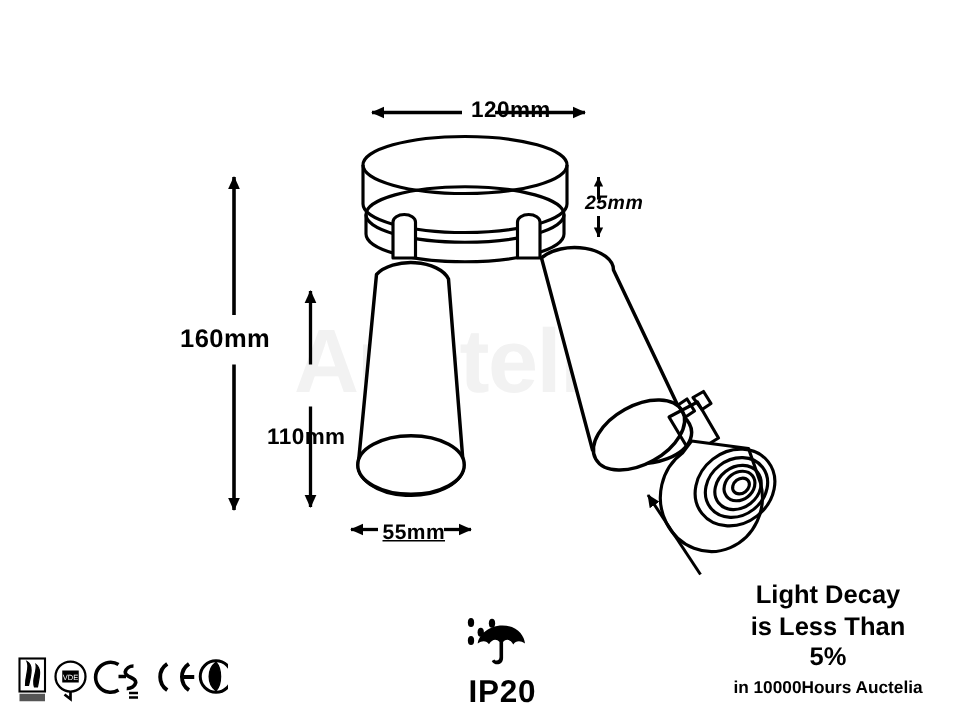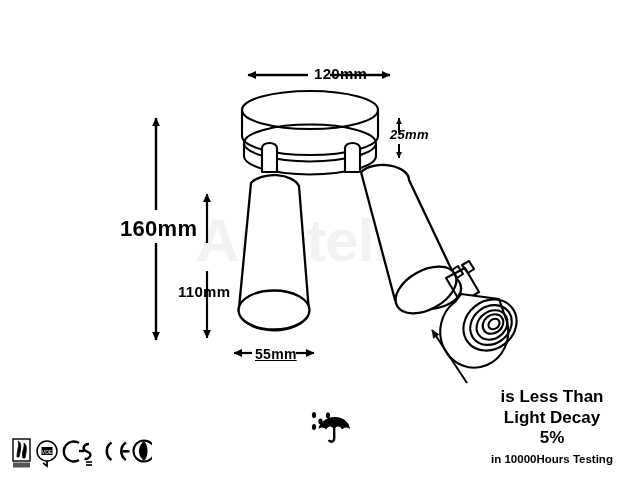--- a/index.html
+++ b/index.html
@@ -4,21 +4,21 @@
 <style>
   html,body{margin:0;padding:0;background:#ffffff;}
   body{width:640px;height:480px;overflow:hidden;
        font-family:"Liberation Sans",sans-serif;color:#000;}
   #stage{position:relative;width:640px;height:480px;background:#fff;}
   svg.layer{position:absolute;left:0;top:0;width:640px;height:480px;}
   .dimlabel{position:absolute;font-weight:bold;letter-spacing:.3px;
             white-space:nowrap;}
   #lbl-120{left:286px;top:65px;font-size:15px;margin-left:28px;}
   #lbl-25{left:390px;top:127px;font-size:13px;font-style:italic;}
-  #lbl-160{left:120px;top:216px;font-size:22px;}
+  #lbl-160{left:120px;top:216px;font-size:17px;}
   #lbl-110{left:178px;top:250px;font-size:15px;margin-top:33px;}
   #lbl-55{left:255px;top:346px;font-size:14px;text-decoration:underline;}
   #ip-block{position:absolute;left:295px;top:408px;width:80px;
             text-align:center;}
   #ip-text{font-size:21px;font-weight:bold;letter-spacing:.5px;
            margin-top:1px;}
   #decay{position:absolute;left:466px;top:387px;width:172px;
          text-align:center;line-height:1.22;}
   #decay .big{font-size:17px;font-weight:bold;display:block;}
   #decay .small{font-size:11.5px;font-weight:bold;display:block;
@@ -134,27 +134,28 @@
         <ellipse cx="15.5" cy="13.5" rx="2.1" ry="3"></ellipse>
         <ellipse cx="9" cy="19" rx="2.1" ry="3"></ellipse>
         <ellipse cx="23" cy="7.5" rx="2.1" ry="3"></ellipse>
         <path d="M30,9 C20,9 14,16 13.5,21 C17,18.5 19.5,19.5 21,21.5
                  C23,18 26,17.5 28,20 L28,30 C28,32.6 25.6,33 24.6,31.6
                  L22.8,32.6 C24.6,36.2 30.4,35.6 30.4,30.6 L30.4,20
                  C32.4,17.6 35.4,18.2 37.2,21.6 C38.8,19.4 41.4,18.5
                  45,21 C44.6,16 40,9 30,9 z"></path>
       </g>
     </svg>
+    <div id="ip-text">IP20</div>
   </div>
 
   <div id="decay">
+    <span class="big">Light Decay</span>
     <span class="big">is Less Than</span>
-    <span class="big">Light Decay</span>
     <span class="big">5%</span>
-    <span class="small">in 10000Hours Testing</span>
+    <span class="small">in 10000Hours Auctelia</span>
   </div>
 
   <div id="certs">
     <svg width="140" height="34" viewBox="0 0 140 34">
       <g fill="#000" stroke="#000">
         <rect x="1" y="2" width="17" height="22" fill="none" stroke-width="1.4"></rect>
         <path d="M5,20 C5,12 8,8 6,4 C10,6 9,12 7,20 z" stroke-width="0.8"></path>
         <path d="M11,21 C9,15 13,11 12,6 C16,9 14,15 13,21 z" stroke-width="0.8"></path>
         <rect x="1" y="25.5" width="17" height="5" fill="#555" stroke-width="0"></rect>
       </g>

